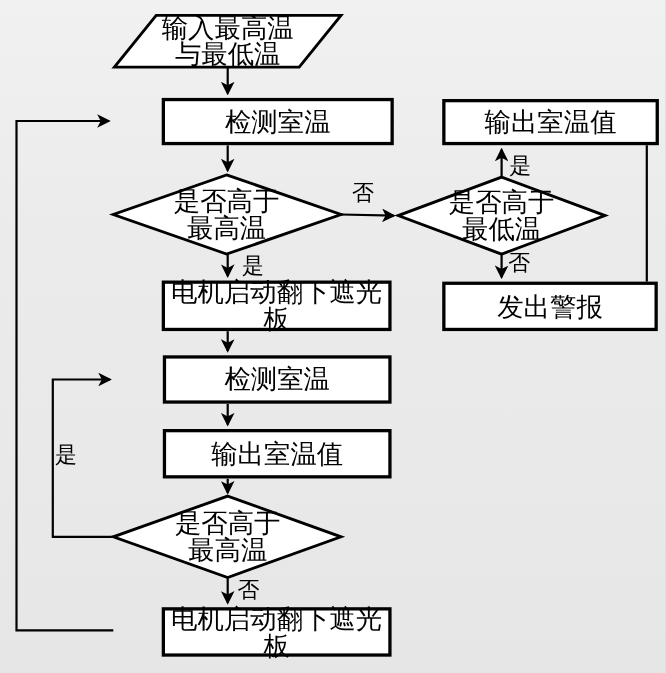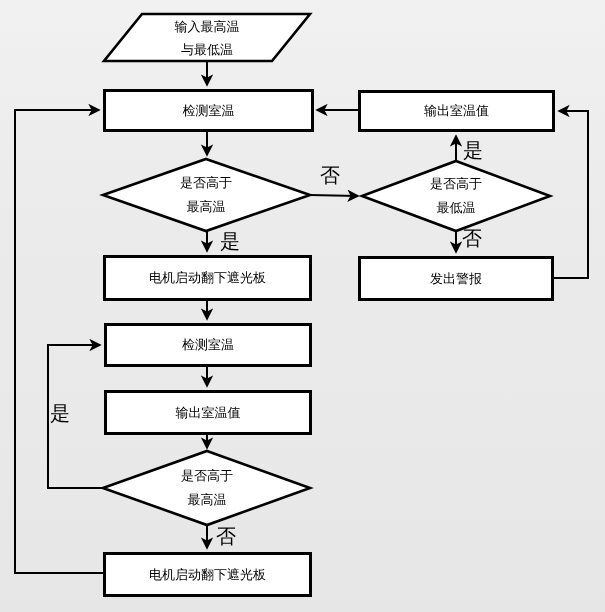--- a/index.html
+++ b/index.html
@@ -5,24 +5,24 @@
   html,body{margin:0;padding:0;background:#ddd;}
   .canvas{
     position:relative;width:605px;height:612px;overflow:hidden;
     background:linear-gradient(180deg,#f1f1f1 0%,#ebebeb 35%,#e9e9e9 70%,#e6e6e6 100%);
     font-family:"DejaVu Sans","Liberation Sans",sans-serif;
     color:#000;
   }
   .layer{position:absolute;left:0;top:0;width:605px;height:612px;}
   .rect-node{
     position:absolute;background:#fff;border:3px solid #000;
-    box-sizing:border-box;display:flex;align-items:center;justify-content:center;
+    box-sizing:border-box;display:flex;align-items:center;justify-content:center;margin-left:44px;
   }
   .node-label{
-    font-size:13px;line-height:24px;color:#000;white-space:pre-line;text-align:center;
+    font-size:24px;line-height:24px;color:#000;white-space:pre-line;text-align:center;
   }
   .float-label{
     position:absolute;display:flex;align-items:center;justify-content:center;
     text-align:center;pointer-events:none;
   }
   .edge-label{
     position:absolute;font-size:20px;line-height:20px;color:#000;white-space:nowrap;
   }
   svg .shape{fill:#fff;stroke:#000;stroke-width:2.6px;}
   svg .conn{fill:none;stroke:#000;stroke-width:2px;stroke-linejoin:miter;}

